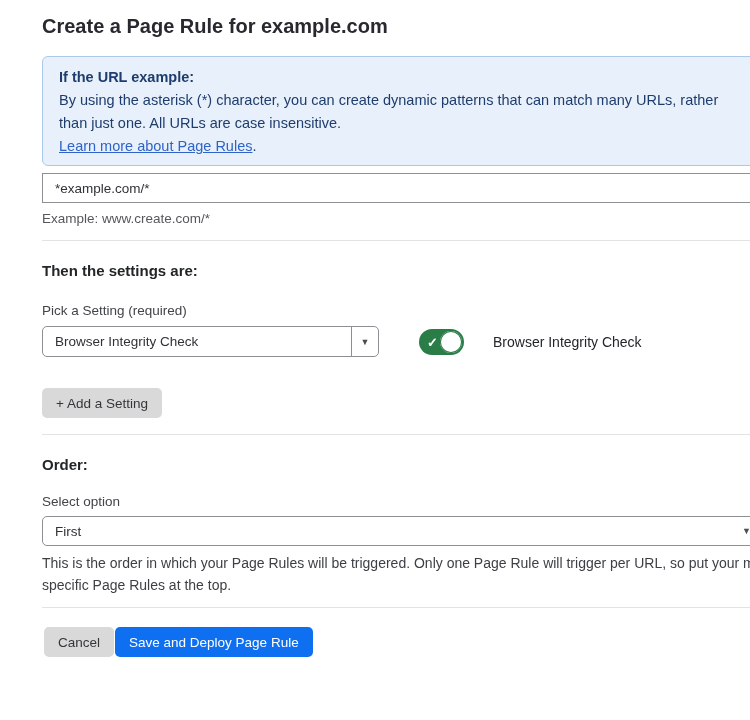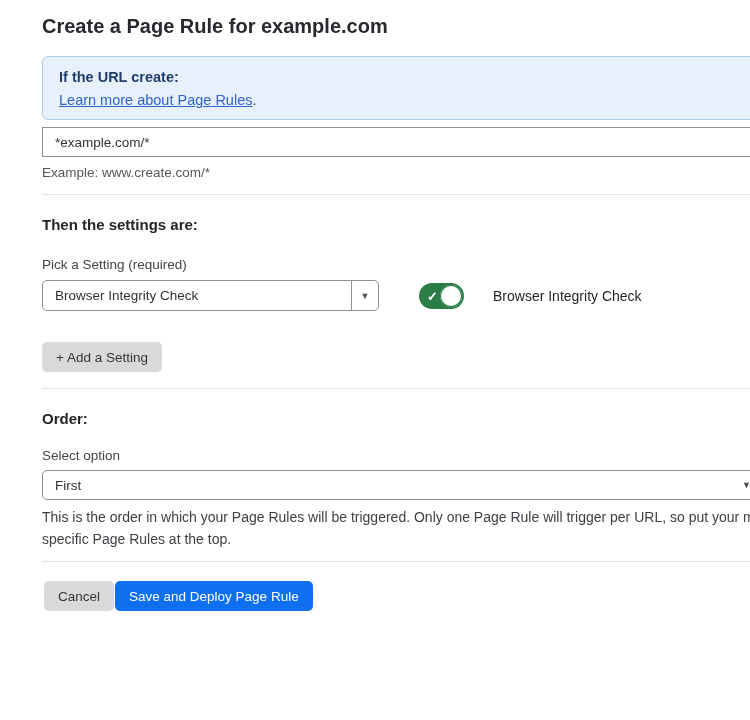--- a/index.html
+++ b/index.html
@@ -102,21 +102,22 @@
   .footer-actions { display: flex; gap: 1px; margin-top: 19px; margin-left: 2px; }
 </style>
 </head>
 <body>
 
 <div class="container">
 
   <h1 class="page-title">Create a Page Rule for example.com</h1>
 
   <div class="info-box">
-    <div class="info-heading">If the URL create:</div>
+    <div class="info-heading">If the URL example:</div>
+    <div>By using the asterisk (*) character, you can create dynamic patterns that can match many URLs, rather than just one. All URLs are case insensitive.</div>
     <div><span class="info-link">Learn more about Page Rules</span><span class="info-link-suffix">.</span></div>
   </div>
 
   <input class="text-input" type="text" value="*example.com/*" style="">
   <div class="helper-text">Example: www.create.com/*</div>
 
   <hr class="divider">
 
   <div class="section-heading">Then the settings are:</div>
 

